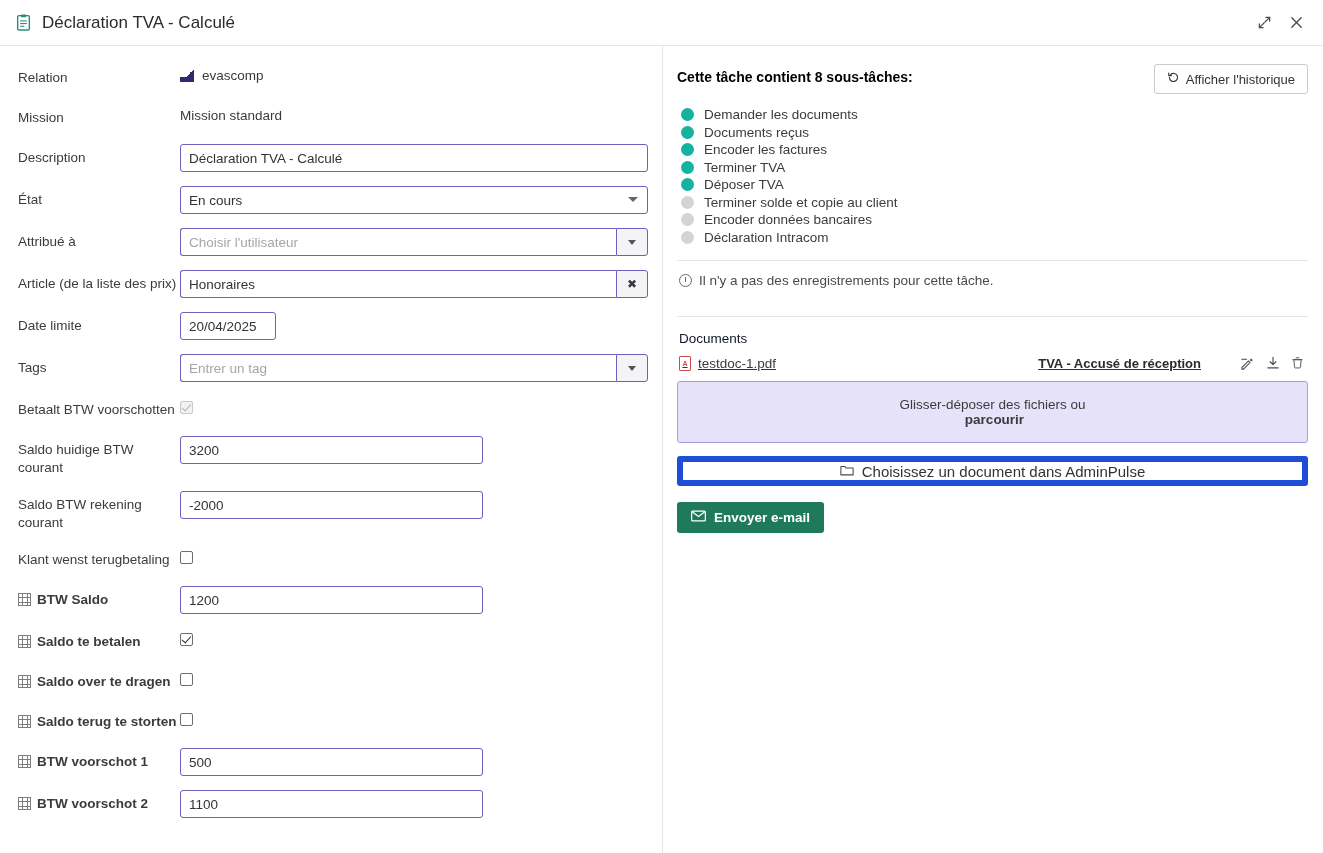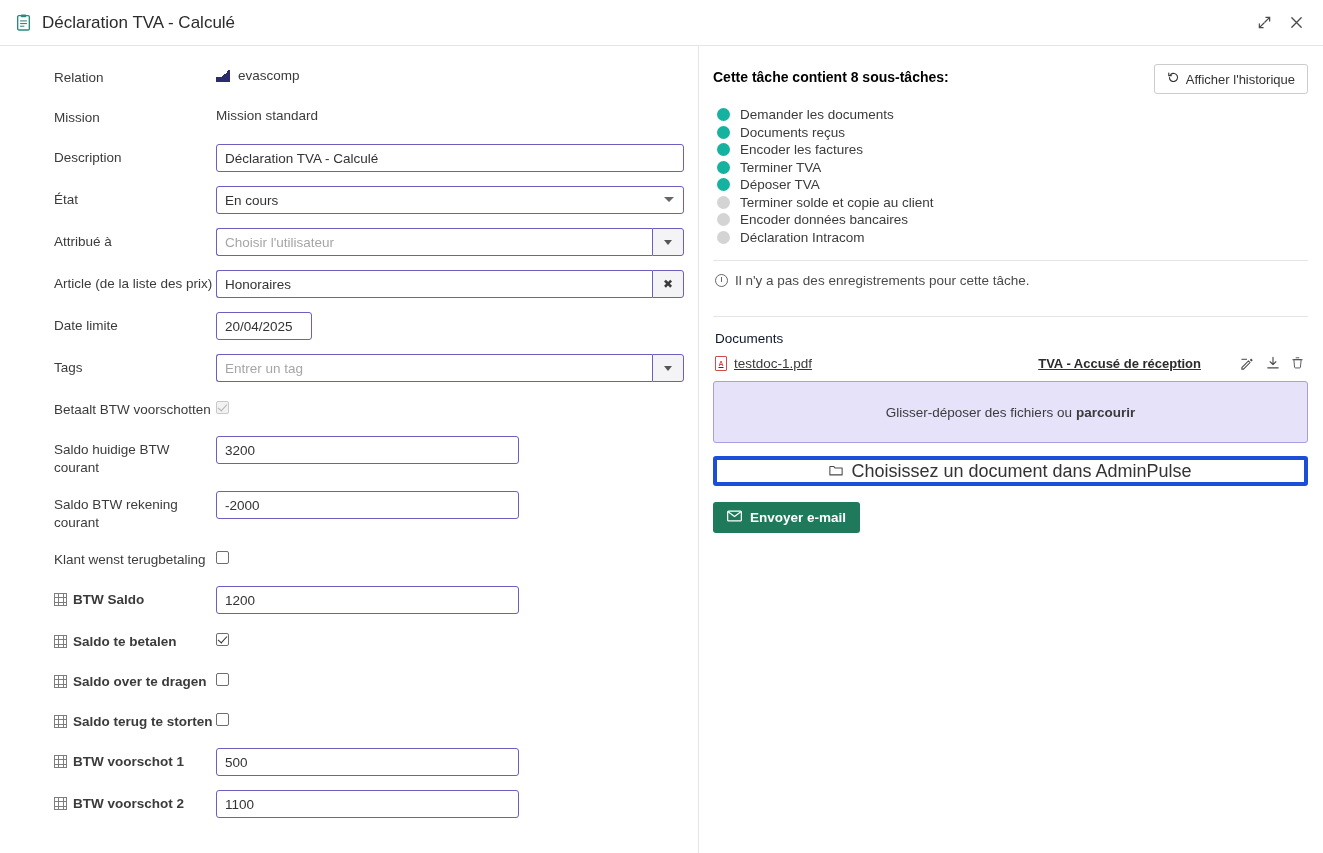--- a/index.html
+++ b/index.html
@@ -39,21 +39,20 @@
     display: flex; align-items: center; justify-content: center;
     color: #4a4a4a;
     cursor: pointer;
     margin-left: 6px;
   }
 
   
   .body {
     display: flex;
     height: 807px;
-    padding-left: 36px;
   }
   .left-pane {
     width: 663px;
     padding: 18px 18px 0 18px;
     border-right: 1px solid #e3e5e8;
     overflow: hidden;
   }
   .right-pane {
     flex: 1;
     padding: 18px 15px 0 14px;
@@ -286,31 +285,32 @@
     margin-top: 4px;
     border: 1px solid #a99ee0;
     border-radius: 3px;
     background: #e6e2fa;
     display: flex;
     align-items: center;
     justify-content: center;
     font-size: 13.5px;
     color: #3b3b3b;
     cursor: pointer;
+    flex-direction: column;
   }
   .dropzone b { margin-left: 4px; }
 
   .btn-choose {
     margin-top: 13px;
     width: 100%;
     height: 30px;
-    border: 4px solid #1d4ed8;
+    border: 6px solid #1d4ed8;
     border-radius: 3px;
     background: #fff;
-    font-size: 18px;
+    font-size: 15px;
     color: #333;
     display: flex; align-items: center; justify-content: center; gap: 8px;
     cursor: pointer;
     font-family: "Liberation Sans", sans-serif;
   }
   .btn-mail {
     margin-top: 16px;
     height: 31px;
     padding: 0 14px;
     border: none;

